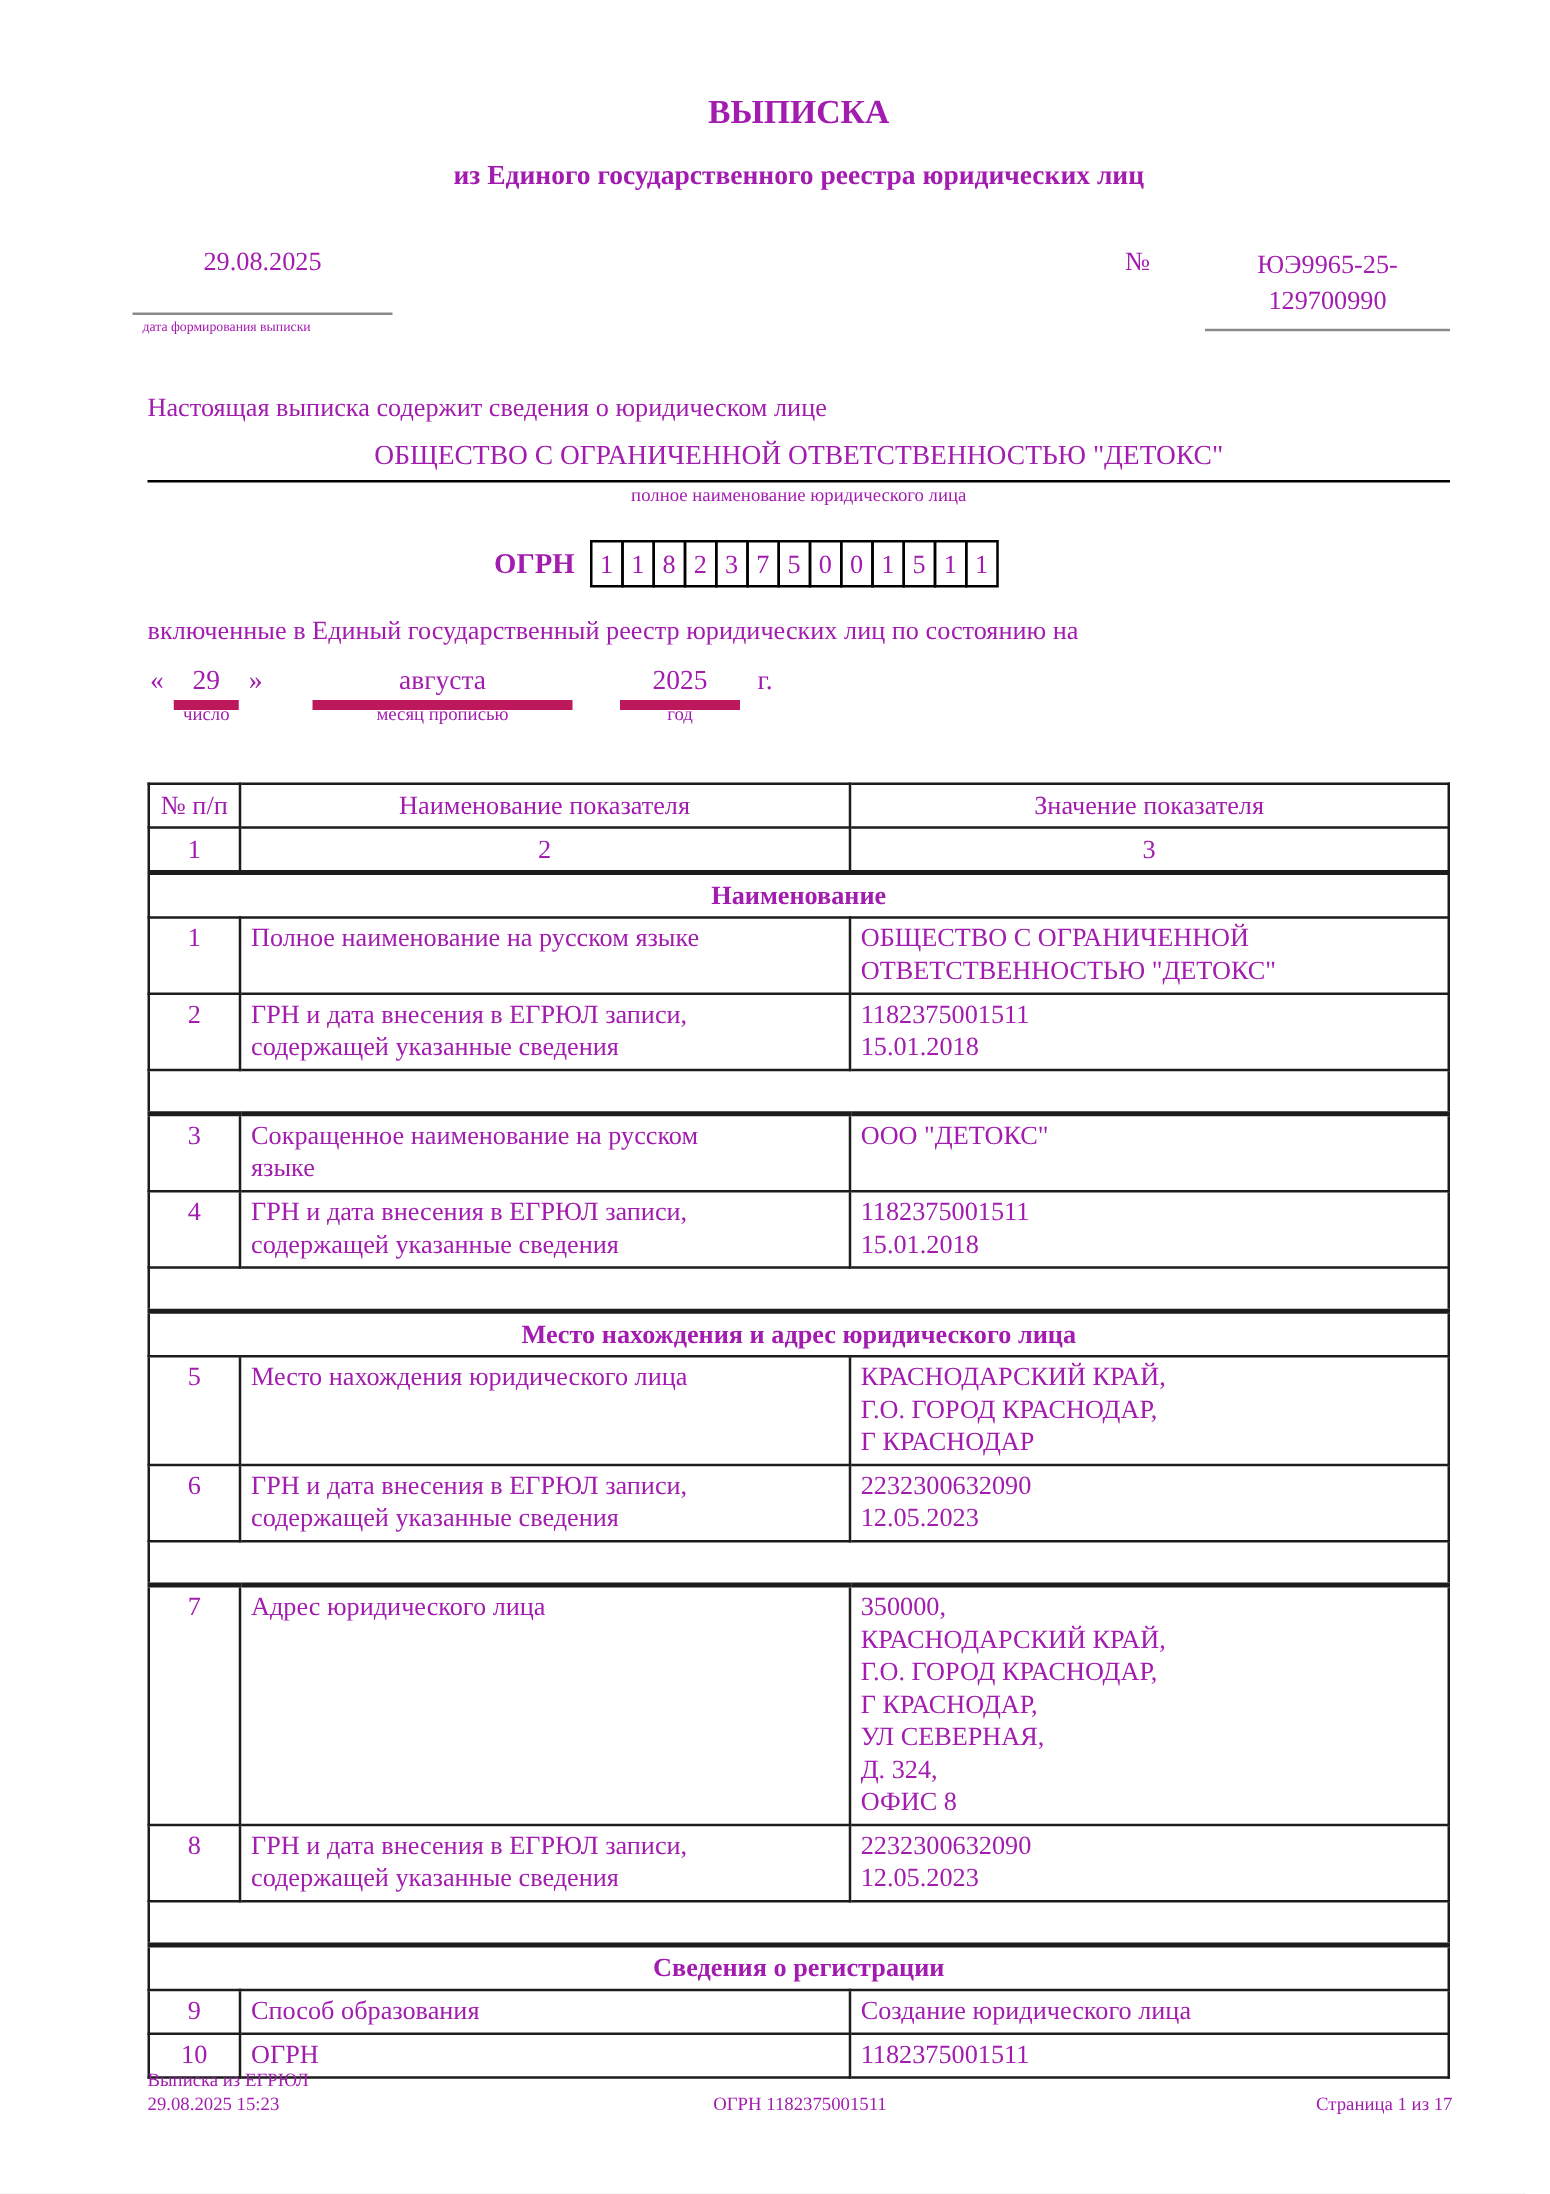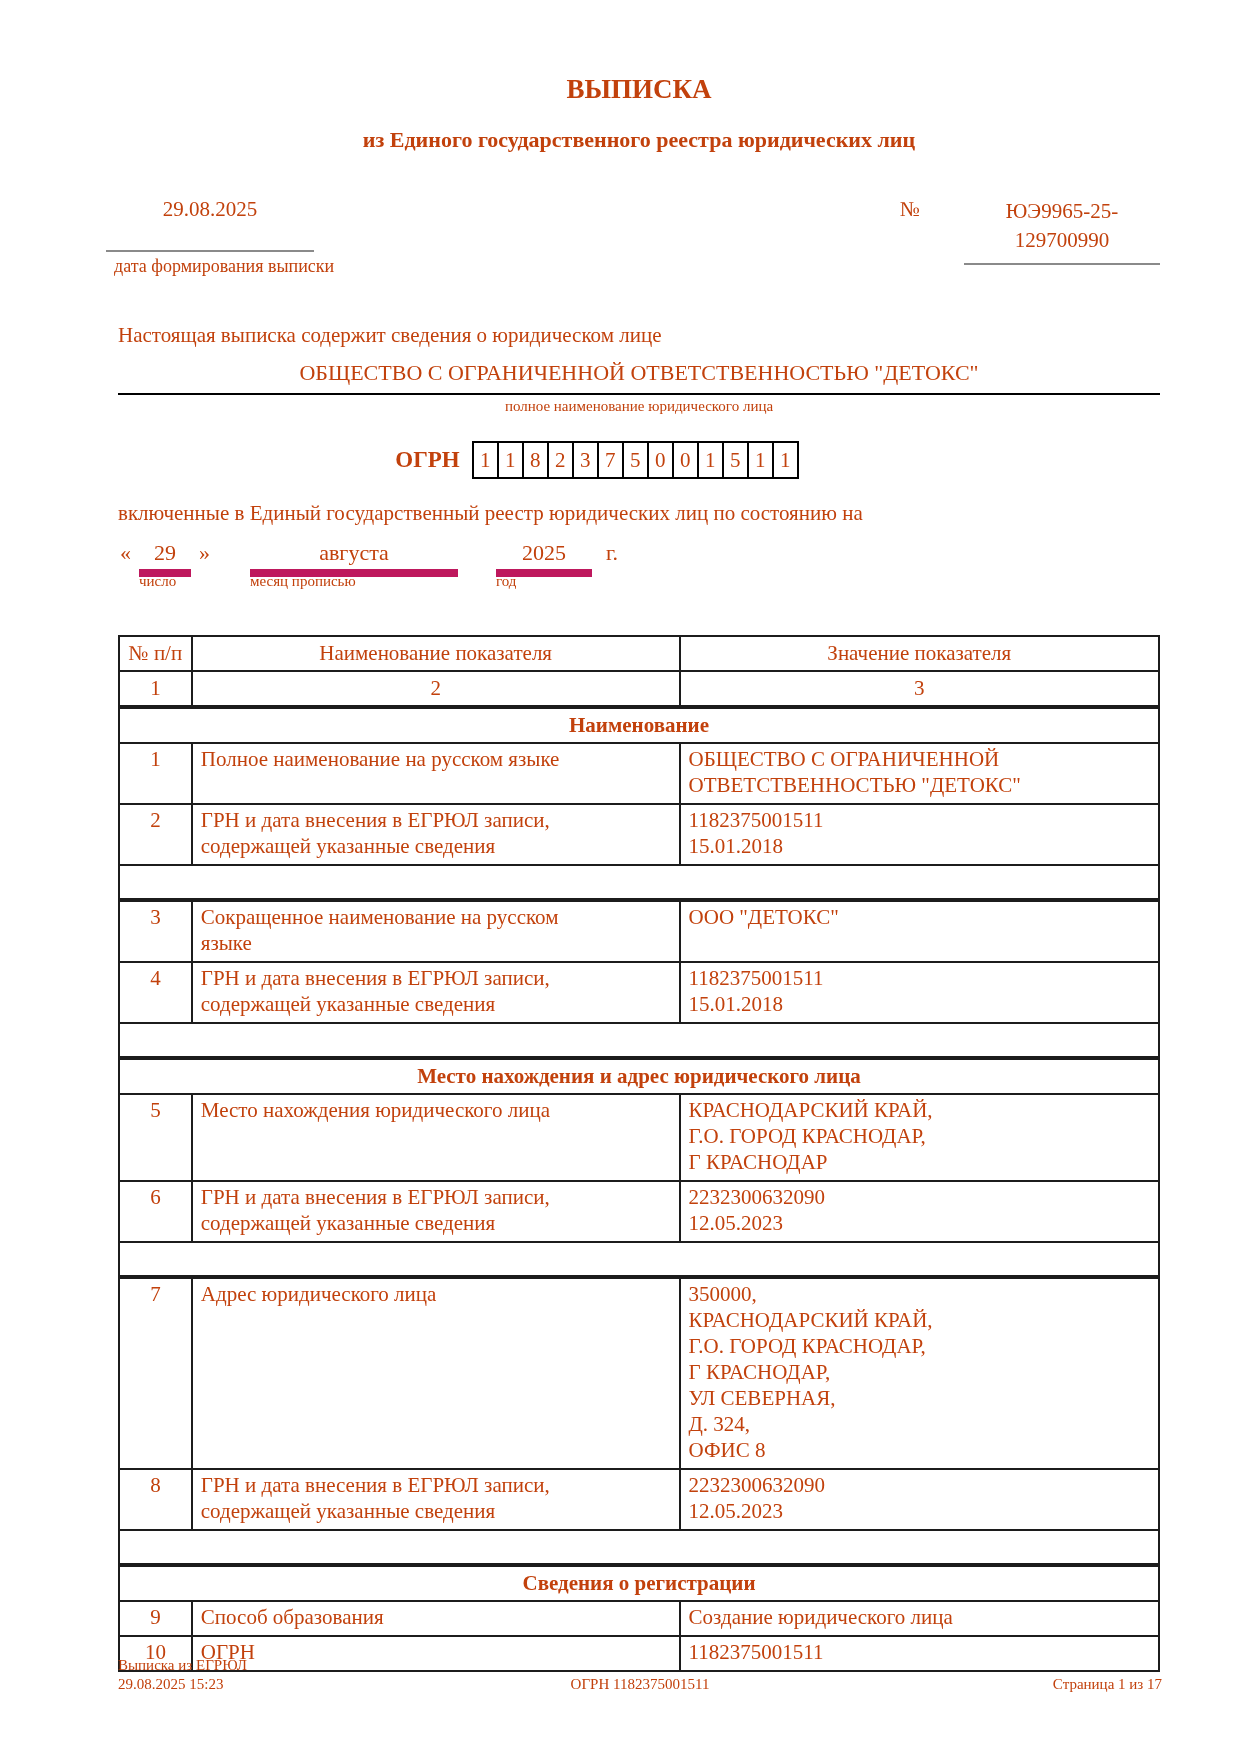--- a/index.html
+++ b/index.html
@@ -1,29 +1,29 @@
 <!DOCTYPE html>
 <html><head>
 <meta charset="utf-8">
 <style>
   html,body { margin:0; padding:0; background:#e8e8e8; }
   .page {
-    width:1240px; height:1755px; background:#ffffff; color:#c2410c;
+    width:1240px; height:1755px; background:#ffffff; color:#a21caf;
     position:relative; box-sizing:border-box;
     padding:74px 80px 0 118px;
     font-family:"Liberation Serif","DejaVu Serif",serif;
     margin:0 auto; overflow:hidden;
   }
   .doc-title { text-align:center; font-size:27px; font-weight:bold; }
   .doc-subtitle { text-align:center; font-size:22px; font-weight:bold; margin-top:22px; }
 
   .header-row { display:flex; justify-content:space-between; margin-top:44px; }
   .date-block { width:208px; margin-left:-12px; }
   .date-value { text-align:center; font-size:21px; padding-bottom:28px; border-bottom:2px solid #8a8a8a; }
-  .date-caption { font-size:18px; margin-top:4px; padding-left:8px; white-space:nowrap; }
+  .date-caption { font-size:11px; margin-top:4px; padding-left:8px; white-space:nowrap; }
   .num-block { display:flex; align-items:flex-start; }
   .num-sign { font-size:21px; margin-right:44px; }
   .num-value { width:196px; text-align:center; font-size:21px; line-height:29px; border-bottom:2px solid #8a8a8a; padding-bottom:8px; }
 
   .lead { font-size:21px; margin-top:46px; }
   .company-line { margin-top:12px; border-bottom:2px solid #000; text-align:center; font-size:22px; padding-bottom:7px; }
   .company-caption { text-align:center; font-size:15px; margin-top:3px; }
 
   .ogrn-row { margin-top:26px; display:flex; justify-content:center; align-items:center; transform:translateX(-42px); }
   .ogrn-label { font-weight:bold; font-size:23px; margin-right:12px; }
@@ -32,21 +32,21 @@
     width:27px; height:38px; border:2px solid #000; margin-left:-2px;
     display:flex; align-items:center; justify-content:center; font-size:21px; box-sizing:border-box;
   }
   .ogrn-box:first-child { margin-left:0; }
 
   .included { font-size:21px; margin-top:22px; }
 
   .date-line { margin-top:14px; display:flex; align-items:baseline; font-size:22px; }
   .dl-quote { padding:0 2px; }
   .dl-field { border-bottom:8px solid #be185d; text-align:center; position:relative; padding-bottom:3px; }
-  .dl-caption { position:absolute; top:100%; left:0; right:0; text-align:left; font-size:15px; padding-top:4px; white-space:nowrap; }
+  .dl-caption { position:absolute; top:100%; left:0; right:0; text-align:center; font-size:15px; padding-top:4px; white-space:nowrap; }
   .dl-day { width:52px; margin:0 6px; }
   .dl-month { width:208px; margin-left:38px; }
   .dl-year { width:96px; margin-left:38px; }
   .dl-suffix { margin-left:14px; }
 
   table.details { width:100%; border-collapse:collapse; margin-top:58px; font-size:21px; }
   table.details td {
     border:2px solid #1c1c1c; padding:2px 8px 5px; vertical-align:top; line-height:26px;
   }
   tr.th-row td, tr.colnum-row td { text-align:center; padding:3px 8px 4px; }

